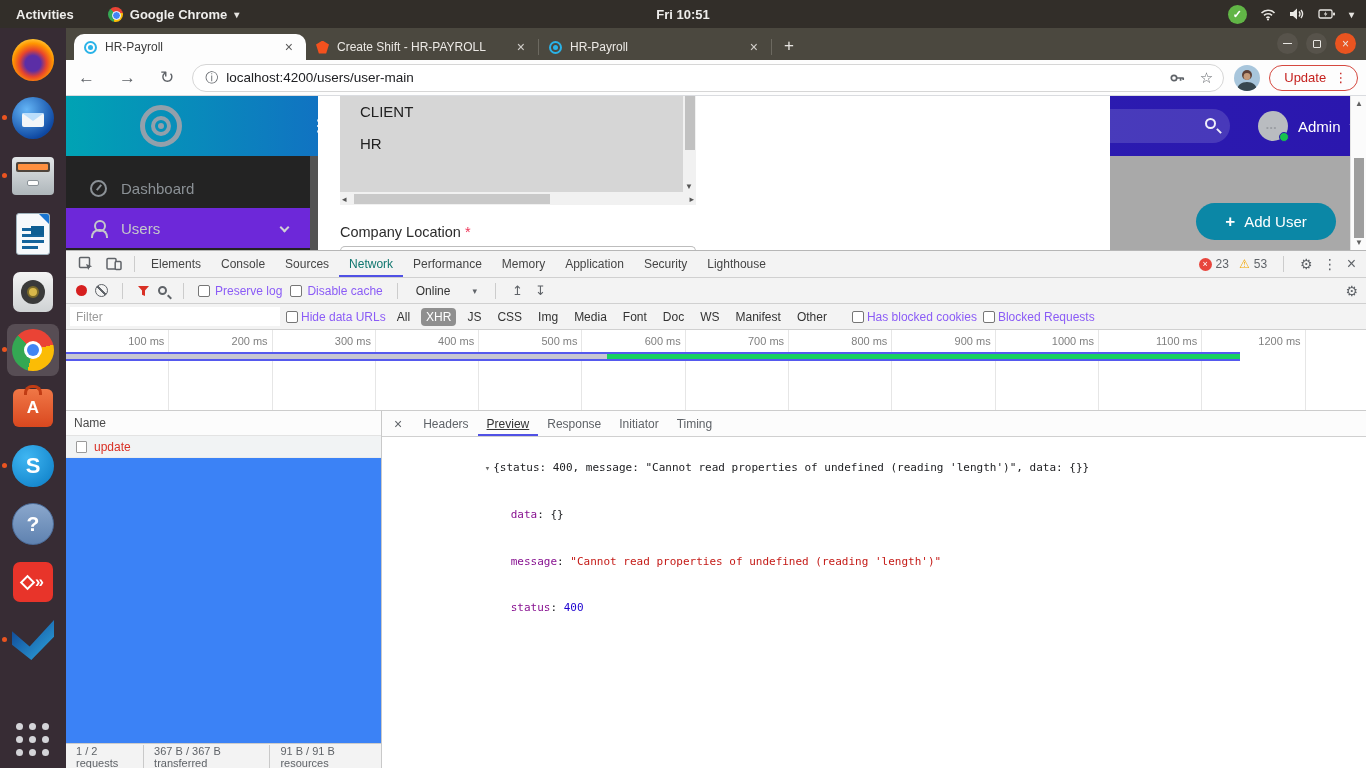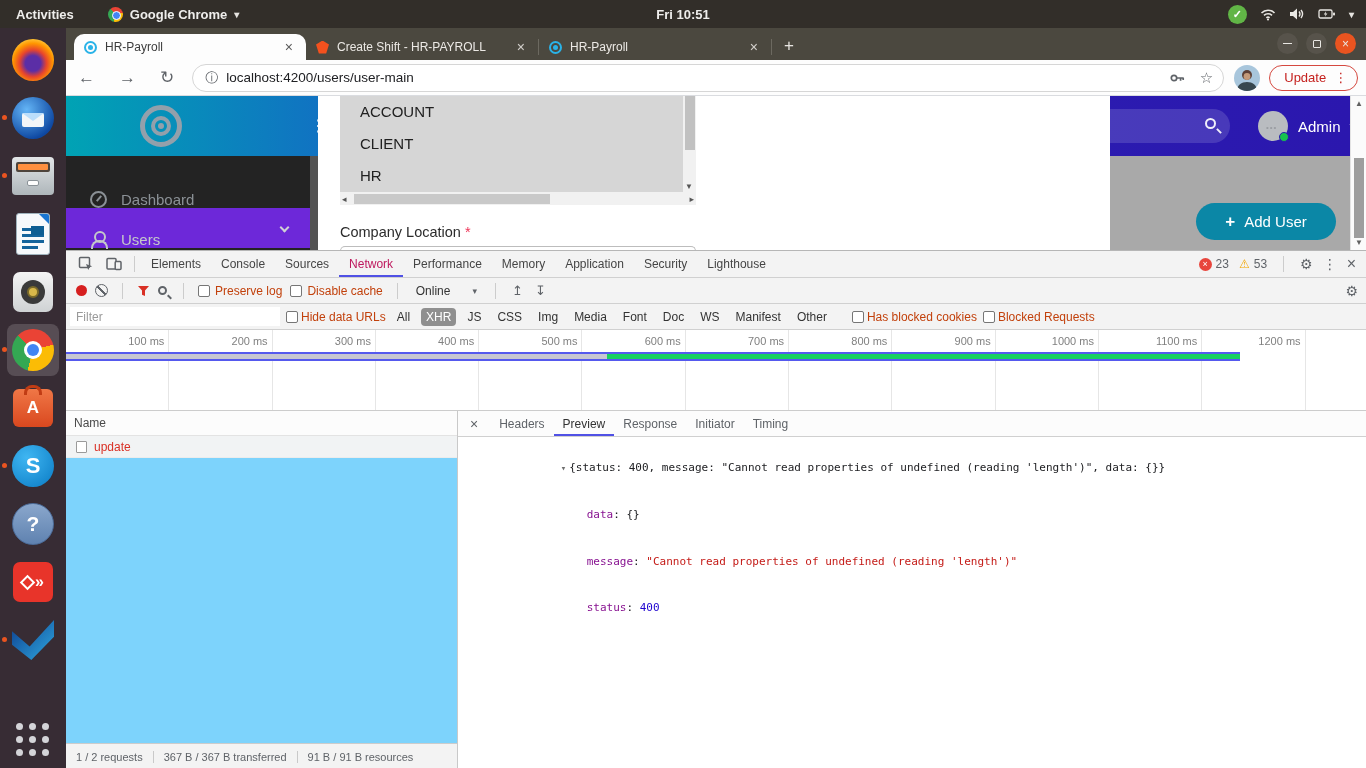--- a/index.html
+++ b/index.html
@@ -124,21 +124,21 @@
      transform:rotate(45deg); }
   .hdr-admin { position:absolute; left:1192px; top:0; height:60px; display:flex; align-items:center; gap:10px; color:#fff; }
   .admin-avatar { position:relative; width:30px; height:30px; border-radius:50%; background:#b9bcc0; }
   .admin-avatar .dots3 { position:absolute; left:8px; top:12px; color:#9a9da2; font-size:8px; letter-spacing:1px; }
   .online-dot { position:absolute; right:-1px; bottom:-1px; width:10px; height:10px; border-radius:50%;
      background:#17c24e; border:1.5px solid #2b1bb0; }
   .admin-label { font-size:15px; }
   .chev { width:7px; height:7px; border-right:2px solid #fff; border-bottom:2px solid #fff; transform:rotate(45deg); margin-top:-4px; }
 
   .sidebar { position:absolute; left:0; top:60px; width:244px; height:94px; background:#232323; }
-  .side-item { display:flex; align-items:flex-end; height:40px; padding-left:24px; color:#8b9196; font-size:15px; gap:14px; }
+  .side-item { display:flex; align-items:center; height:40px; padding-left:24px; color:#8b9196; font-size:15px; gap:14px; }
   .side-item.users { background:#6d28d9; color:#c4c8ca; height:40px; position:relative; }
   .side-item.dash { margin-top:12px; }
   .ic-speed { width:17px; height:17px; border:2px solid currentColor; border-radius:50%; position:relative; flex:none; }
   .ic-speed::after { content:""; position:absolute; left:6px; top:2px; width:2px; height:7px; background:currentColor; transform:rotate(40deg); }
   .ic-person { width:17px; height:17px; position:relative; flex:none; }
   .ic-person::before { content:""; position:absolute; left:4px; top:0; width:8px; height:8px; border:2px solid currentColor; border-radius:50%; }
   .ic-person::after { content:""; position:absolute; left:1px; top:9px; width:13px; height:7px; border:2px solid currentColor;
      border-bottom:none; border-radius:8px 8px 0 0; }
   .side-chev { position:absolute; right:22px; top:16px; width:7px; height:7px; border-right:2px solid #cfd2d4;
      border-bottom:2px solid #cfd2d4; transform:rotate(45deg); }
@@ -168,38 +168,38 @@
   .ps-arr { position:absolute; left:4px; font-size:8px; color:#616161; }
   .ps-thumb { position:absolute; left:3px; top:62px; width:10px; height:80px; background:#9e9e9e; }
 
   
   .devtools { position:absolute; left:0; top:222px; width:1300px; height:518px; background:#fff; border-top:1px solid #b6b6b6; }
   .dt-row { display:flex; align-items:center; background:#f3f3f3; border-bottom:1px solid #d0d0d0; }
   .dt-tabs { height:27px; padding-left:6px; }
   .dt-icbtn { padding:0 6px; display:flex; align-items:center; }
   .dt-sep { width:1px; height:16px; background:#ccc; margin:0 6px; }
   .dt-tab { padding:0 10px; line-height:25px; color:#454545; font-size:12px; }
-  .dt-tab.active { color:#be185d; box-shadow:inset 0 -2px 0 #5051e5; }
+  .dt-tab.active { color:#0f766e; box-shadow:inset 0 -2px 0 #5051e5; }
   .dt-right { margin-left:auto; display:flex; align-items:center; gap:10px; padding-right:10px; }
   .err-badge { display:flex; align-items:center; gap:4px; color:#5f6368; }
   .err-dot { width:13px; height:13px; border-radius:50%; background:#e8453c; color:#fff; font-size:9px;
      display:flex; align-items:center; justify-content:center; }
   .warn-tri { color:#f2a600; font-size:12px; }
   .dt-gear { font-size:14px; color:#5f6368; }
   .dt-dots { font-size:14px; color:#5f6368; }
   .dt-close { font-size:16px; color:#5f6368; }
 
   .net-toolbar { height:26px; padding-left:10px; gap:8px; position:relative; }
   .rec-dot { width:11px; height:11px; border-radius:50%; background:#d61f1f; }
   .clear-ic { width:13px; height:13px; border:1.5px solid #5f6368; border-radius:50%;
      background:linear-gradient(45deg, transparent 43%, #5f6368 43% 57%, transparent 57%); }
   .mag-dark { position:relative; width:9px; height:9px; border:2px solid #5f6368; border-radius:50%; margin-right:2px; }
   .mag-dark::after { content:""; position:absolute; left:7px; top:8px; width:5px; height:2px; background:#5f6368; transform:rotate(45deg); }
   .cb { width:12px; height:12px; border:1px solid #767676; border-radius:2px; background:#fff; flex:none; }
-  .tb-label { color:#c2410c; margin-left:-3px; }
+  .tb-label { color:#8b5cf6; margin-left:-3px; }
   .throttle { display:flex; align-items:center; gap:22px; color:#333; padding:0 4px; }
   .small-caret { font-size:9px; color:#5f6368; }
   .arrow-ic { font-size:13px; color:#5f6368; padding:0 2px; }
   .net-gear { position:absolute; right:8px; font-size:14px; color:#5f6368; }
 
   .filter-row { height:26px; padding-left:4px; gap:6px; }
   .filter-input { width:210px; height:19px; border:none; background:#fff; padding:0 6px; font-size:12px;
      font-family:"Liberation Sans",sans-serif; color:#333; outline:none; }
   .filter-input::placeholder { color:#9a9a9a; }
   .ftype { padding:2px 5px; color:#333; border-radius:4px;text-align:center; }
@@ -207,37 +207,37 @@
   .gap12 { width:8px; }
 
   .timeline { position:relative; height:81px; background:#fff; border-bottom:1px solid #ccc; white-space:nowrap; }
   .tl-cell { display:inline-block; width:103.3px; height:100%; border-right:1px solid #e6e6e6;
      font-size:11px; color:#808080; text-align:right; padding:5px 4px 0 0; vertical-align:top; }
   .overview-bar { position:absolute; left:0; top:22px; width:1174px; height:9px;
      border-top:2px solid #5559ee; border-bottom:2px solid #5559ee;
      background:linear-gradient(90deg,#c7c7d2 0 46.1%, #18d061 46.1% 100%); }
 
   .dt-main { display:flex; height:358px; }
-  .req-pane { width:392px; flex:none; border-right:1px solid #c9c9c9; display:flex; flex-direction:column; background:#7dd3fc; }
+  .req-pane { width:316px; flex:none; border-right:1px solid #c9c9c9; display:flex; flex-direction:column; background:#3b82f6; }
   .name-hdr { height:25px; line-height:25px; padding-left:8px; color:#4a4a4a; background:#fcfcfc; border-bottom:1px solid #e3e3e3; }
   .req-row { height:22px; display:flex; align-items:center; gap:7px; padding-left:10px; background:#f1f3f4;
      border-bottom:1px solid #ececec; }
   .doc-ic { width:11px; height:12px; border:1px solid #9a9a9a; border-radius:1px; background:#fff; flex:none; }
   .req-name { color:#d93025; font-size:12px; }
   .req-fill { flex:1; }
   .net-status { height:26px; background:#f3f3f3; border-top:1px solid #ccc; display:flex; align-items:center;
      font-size:11px; color:#5f6368; }
   .ns-item { padding:0 10px; }
   .ns-item + .ns-item { border-left:1px solid #c9c9c9; }
 
   .detail-pane { flex:1; display:flex; flex-direction:column; background:#fff; }
   .detail-tabs { height:26px; display:flex; align-items:center; background:#fcfcfc; border-bottom:1px solid #d0d0d0; }
   .det-close { font-size:14px; color:#5f6368; padding:0 12px; }
   .det-tab { padding:0 9px; line-height:24px; color:#5f6368; font-size:12px; }
-  .det-tab.active { color:#333; box-shadow:inset 0 -2px 0 #5051e5; }
+  .det-tab.active { color:#333; box-shadow:inset 0 -2px 0 #5051e5;text-decoration:underline; }
   .preview { padding:7px 0 0 10px; font-family:"DejaVu Sans Mono", monospace; font-size:11px; line-height:15.5px; color:#202124; }
   .pv-line { white-space:pre; }
   .pv-indent { padding-left:26px; }
   .pv-tri { color:#6e6e6e; margin-right:3px; font-size:9px; }
   .pv-key { color:#881391; }
   .pv-val[data-type="string"] { color:#c41a16; }
   .pv-val[data-type="number"] { color:#1c00cf; }
   .pv-val[data-type="object"] { color:#202124; }
 </style>
 </head>
@@ -453,21 +453,20 @@
         <div class="side-item users">
           <span class="ic-person"></span>
           <span>Users</span>
           <span class="side-chev"></span>
         </div>
       </div>
       <div class="side-strip"></div>
 
       <div class="modal">
         <div class="listbox">
-          <div class="lb-item">ACCOUNT</div>
           <div class="lb-item">CLIENT</div>
           <div class="lb-item">HR</div>
           <div class="vscroll">
             <span class="vthumb"></span>
             <span class="varrow">▼</span>
           </div>
         </div>
         <div class="hscroll">
           <span class="arr">◂</span>
           <span class="hthumb"></span>

